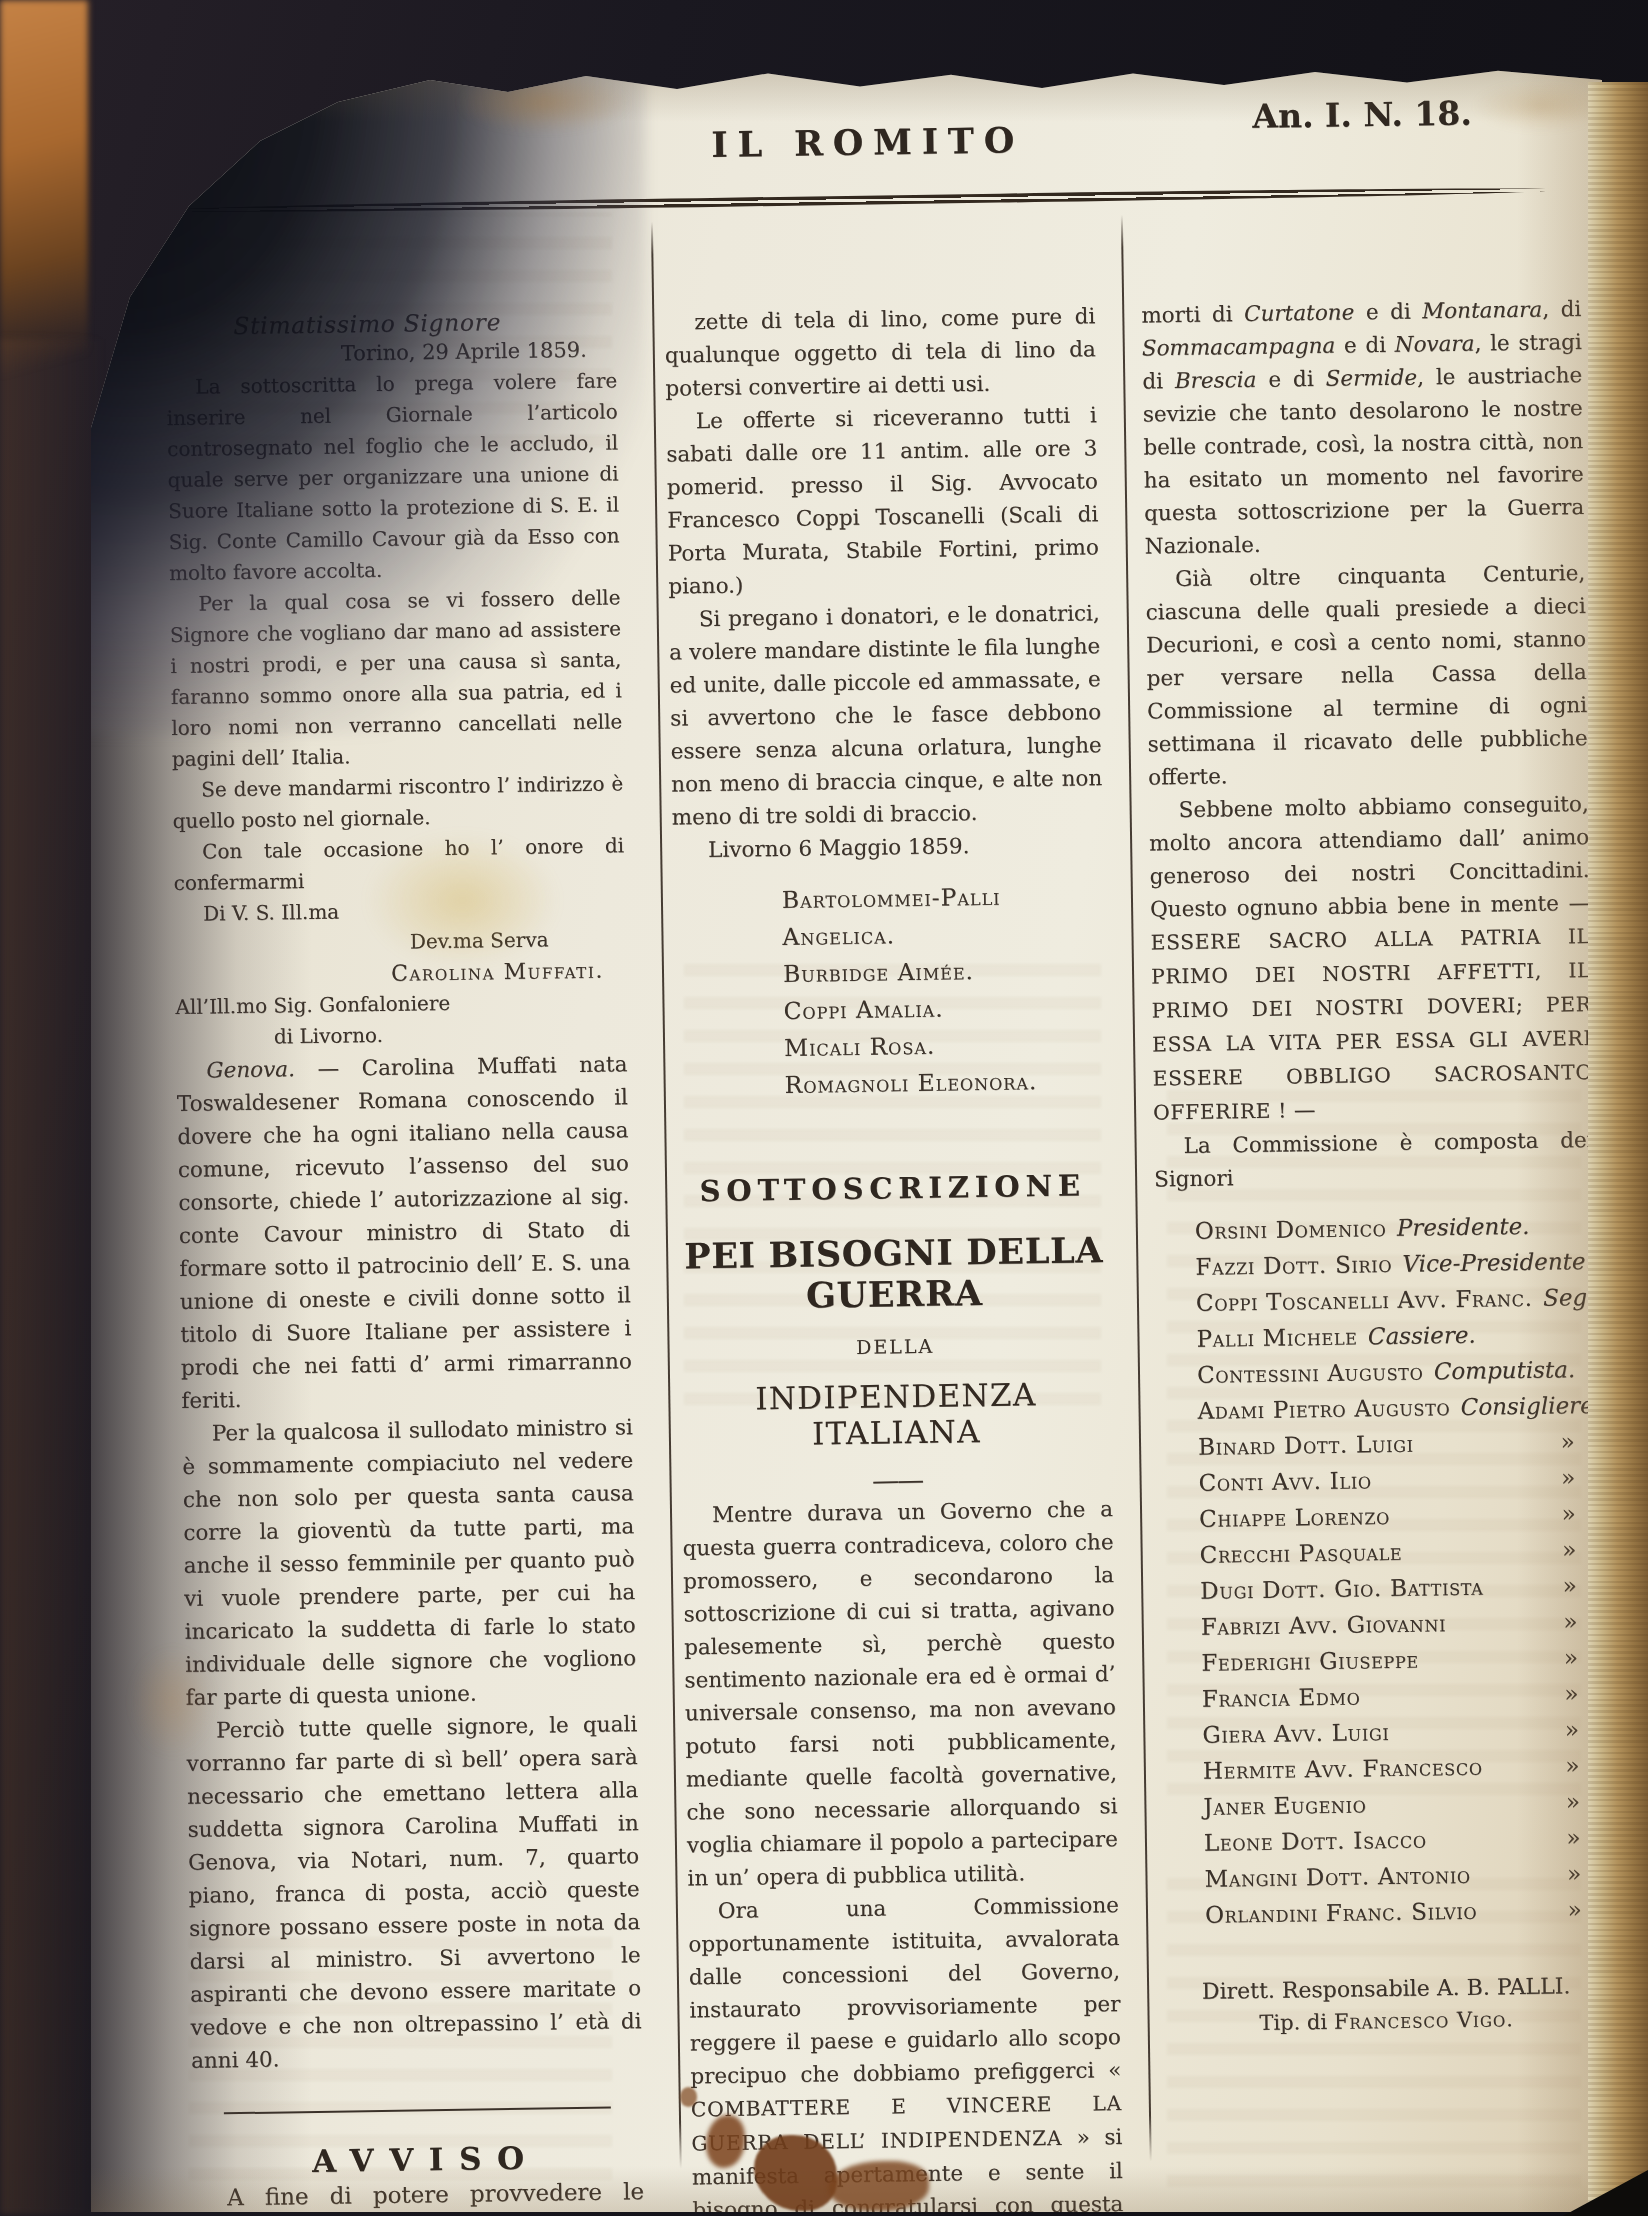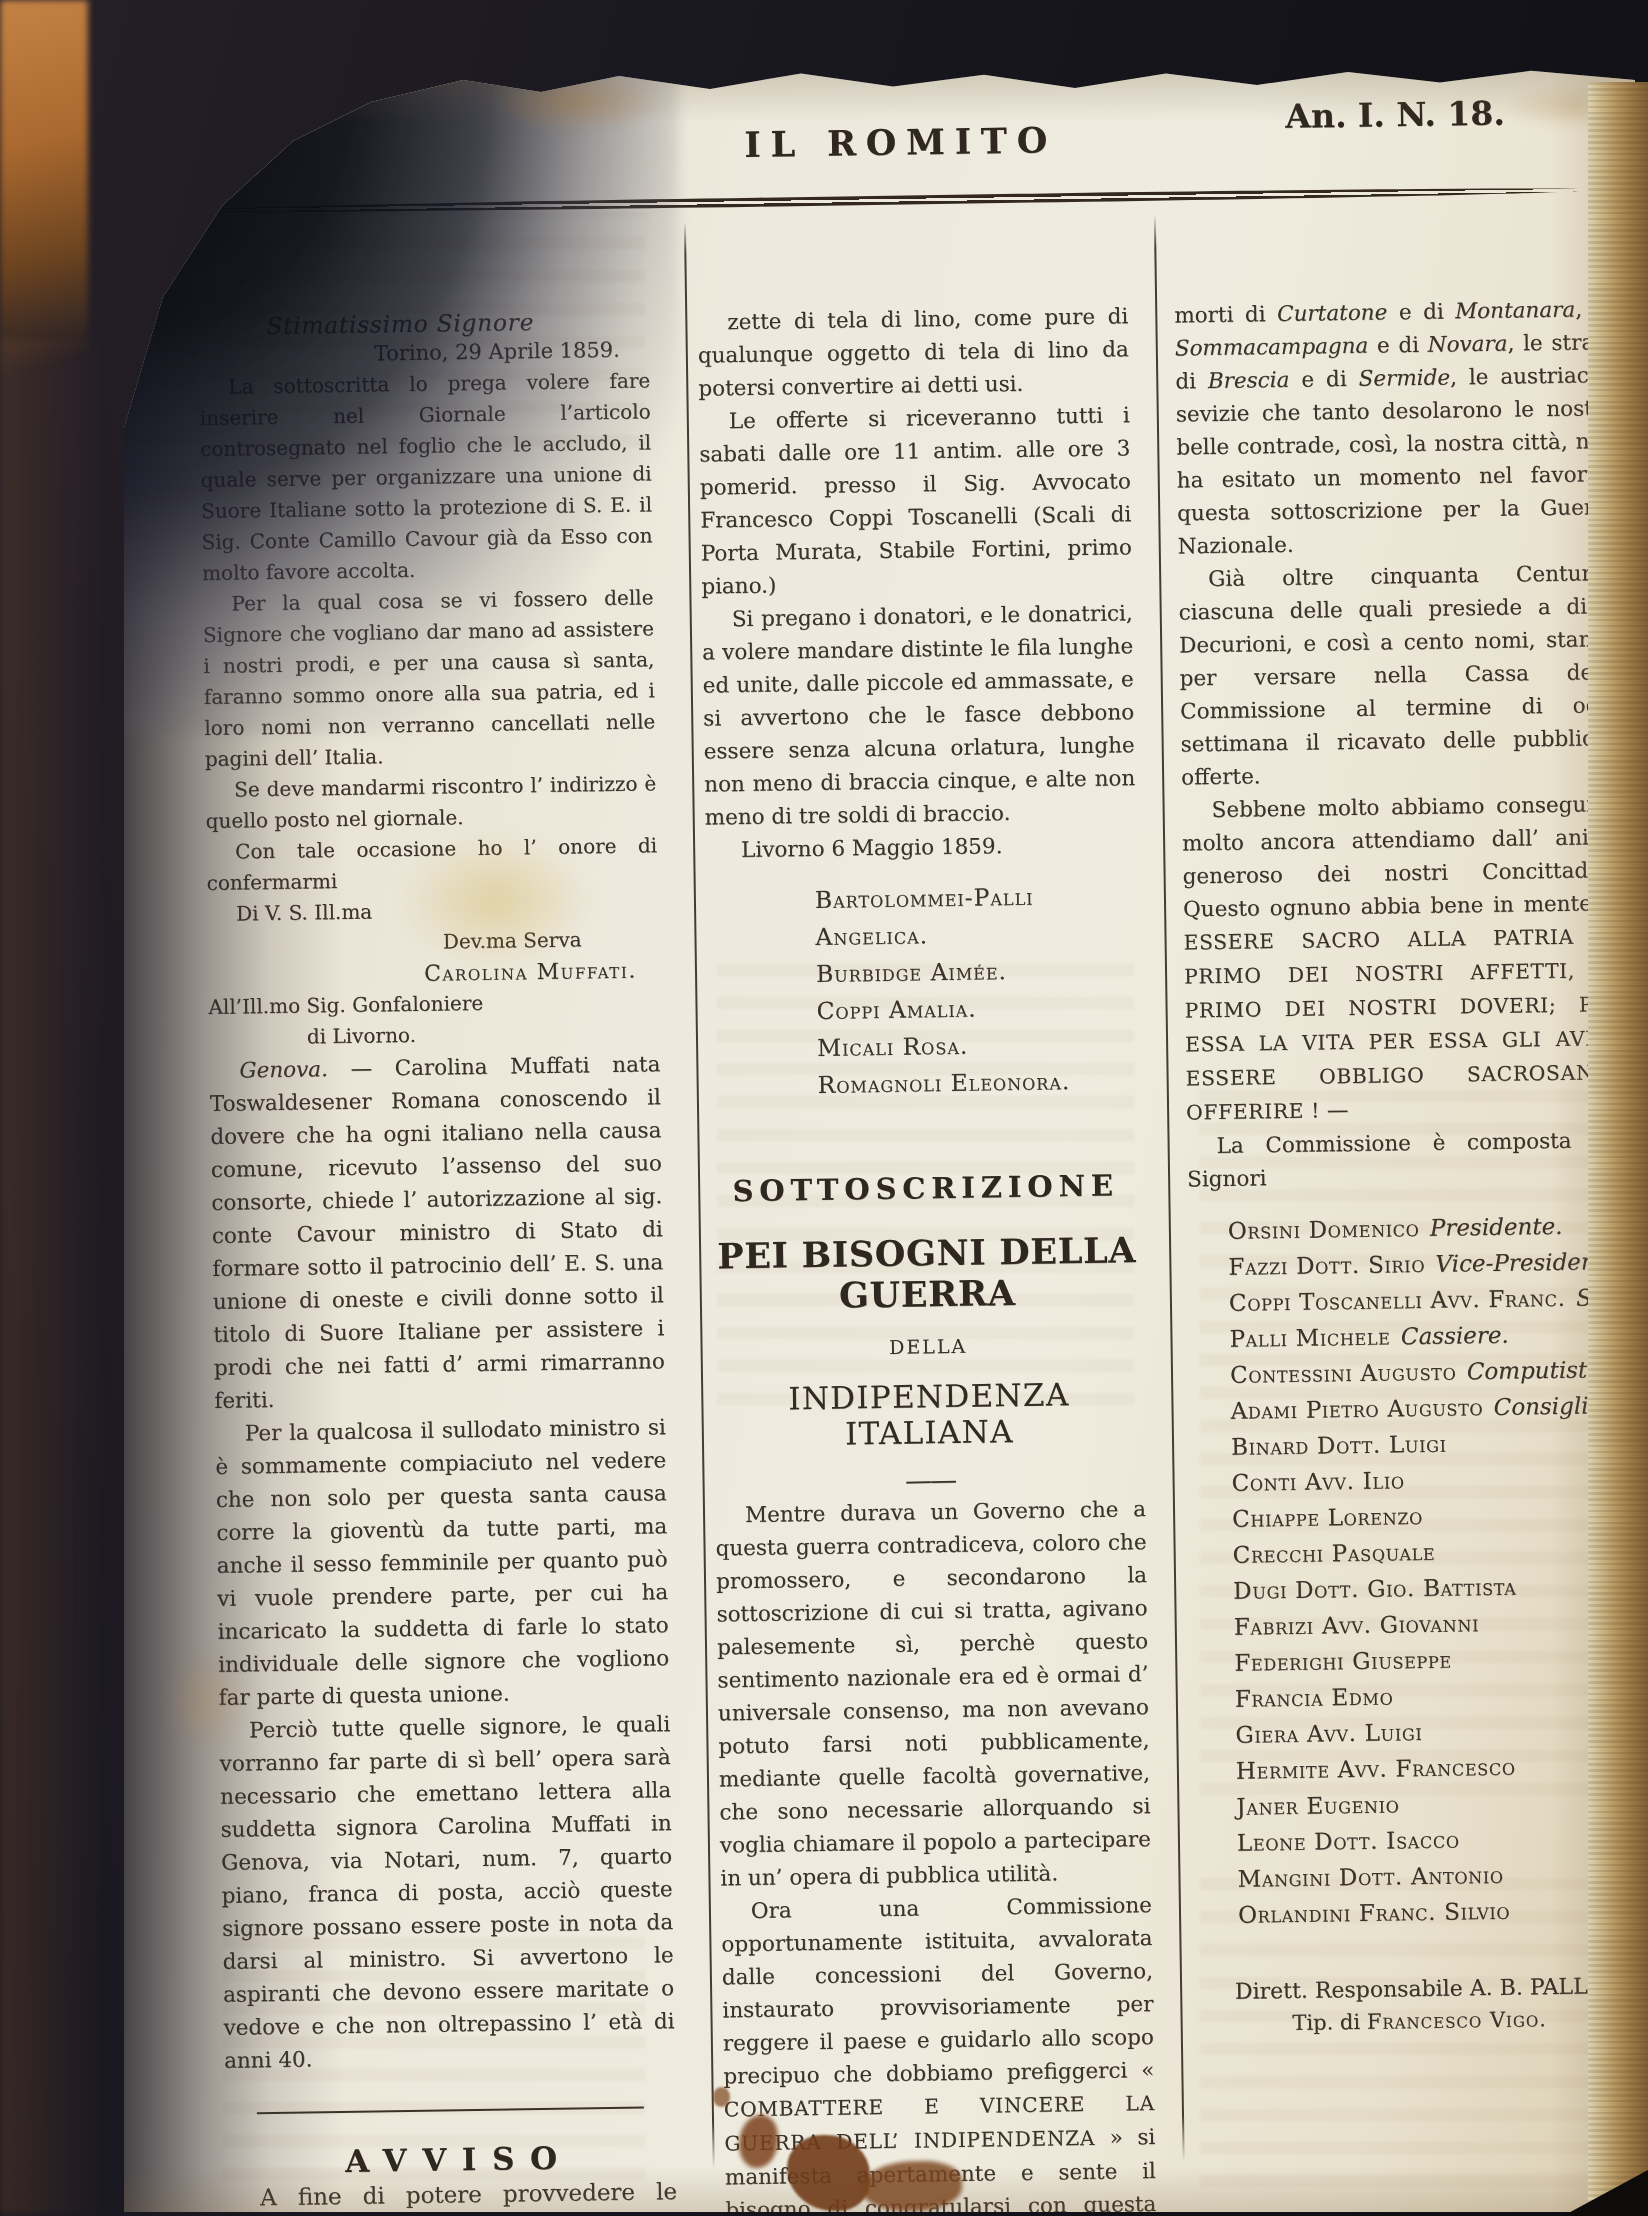--- a/index.html
+++ b/index.html
@@ -12,21 +12,20 @@
   .bg-orange{position:absolute;left:0;top:0;width:88px;height:417px;
     background:linear-gradient(165deg,#c58245 0%,#a8682f 35%,#6b4320 62%,rgba(30,26,34,0) 86%);
     filter:blur(3.3px);}
   .left-warm{position:absolute;left:0;top:339px;width:104px;height:1876px;
     background:linear-gradient(90deg,rgba(118,78,48,.30),rgba(0,0,0,0));filter:blur(3.9px);}
 
   
   .page{position:absolute;left:91px;top:63px;width:1511px;height:2149px;
     background:linear-gradient(100deg,#e6e0ce 0%,#ede9dc 35%,#efecdf 60%,#e8e1cd 85%,#dccfb4 100%);
     clip-path:polygon(0px 365px,39px 234px,98px 143px,169px 78px,247px 39px,339px 17px,417px 29px,495px 13px,586px 26px,677px 10.4px,769px 23.4px,860px 11.7px,951px 25px,1042px 10.4px,1133px 22px,1224px 9px,1316px 19.5px,1407px 7.8px,1511px 17px,1511px 2149px,0px 2149px);
-    margin-left:33px;
   }
   .content{position:absolute;inset:0;transform:rotate(-0.85deg);transform-origin:755px 1042px;
     color:#3b322a;text-shadow:0.3px 0.4px 0.5px rgba(59,50,42,.42);}
 
   
   .pagenum{position:absolute;left:77px;top:77px;font-size:29px;font-weight:bold;color:#33291f;}
   .mast-title{position:absolute;left:791px;top:59px;transform:translateX(-50%);
     font-size:35px;font-weight:bold;letter-spacing:9.8px;color:#2f2720;white-space:nowrap;}
   .mast-issue{position:absolute;left:1176px;top:40px;font-size:33px;font-weight:bold;color:#2f2720;white-space:nowrap;}
   .hrule-main{position:absolute;left:98px;top:133px;width:1373px;height:8.5px;

